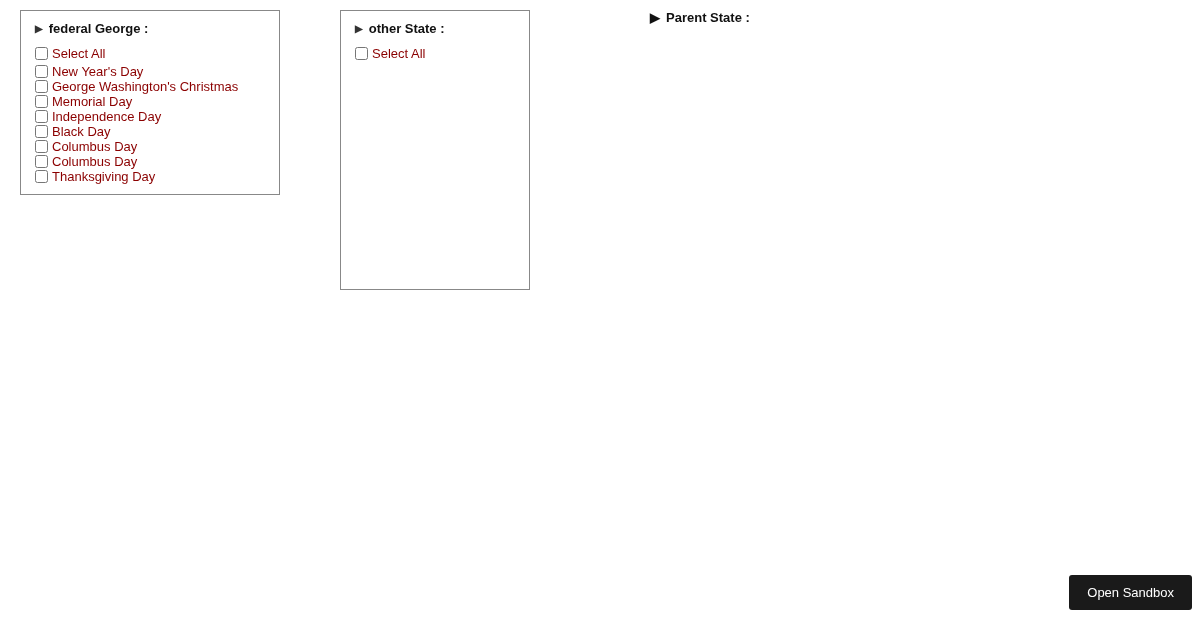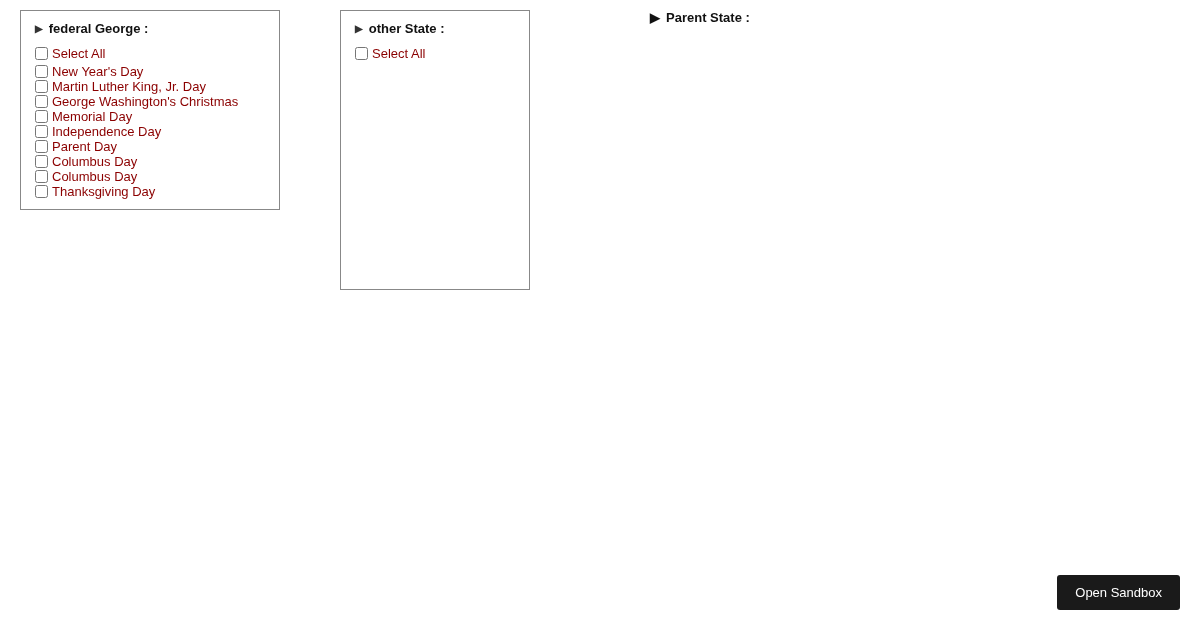--- a/index.html
+++ b/index.html
@@ -65,21 +65,21 @@
       align-items: center;
       gap: 6px;
       font-weight: bold;
       font-size: 13px;
       margin-left: 60px;
     }
 
     .open-sandbox-btn {
       position: absolute;
       bottom: 20px;
-      right: 20px;
+      right: 8px;
       background: #1a1a1a;
       color: #fff;
       border: none;
       padding: 10px 18px;
       font-size: 13px;
       cursor: pointer;
       border-radius: 3px;
     }
 
     .top-row {
@@ -112,38 +112,34 @@
         <input type="checkbox" id="fed-select-all" style="">
         <label for="fed-select-all">Select All</label>
       </div>
 
       <div id="federal-holidays-container">
           <div class="checkbox-item">
             <input type="checkbox" id="fed-holiday-0" style="">
             <label for="fed-holiday-0">New Year's Day</label>
           </div>
           <div class="checkbox-item">
-            <input type="checkbox" id="fed-holiday-1" style="">
-            <label for="fed-holiday-1">Martin Luther King, Jr. Day</label>
-          </div>
-          <div class="checkbox-item">
             <input type="checkbox" id="fed-holiday-2" style="">
             <label for="fed-holiday-2">George Washington's Christmas</label>
           </div>
           <div class="checkbox-item">
             <input type="checkbox" id="fed-holiday-3" style="">
             <label for="fed-holiday-3">Memorial Day</label>
           </div>
           <div class="checkbox-item">
             <input type="checkbox" id="fed-holiday-4" style="">
             <label for="fed-holiday-4">Independence Day</label>
           </div>
           <div class="checkbox-item">
             <input type="checkbox" id="fed-holiday-5" style="">
-            <label for="fed-holiday-5">Parent Day</label>
+            <label for="fed-holiday-5">Black Day</label>
           </div>
           <div class="checkbox-item">
             <input type="checkbox" id="fed-holiday-6" style="">
             <label for="fed-holiday-6">Columbus Day</label>
           </div>
           <div class="checkbox-item">
             <input type="checkbox" id="fed-holiday-7" style="">
             <label for="fed-holiday-7">Columbus Day</label>
           </div>
           <div class="checkbox-item">

